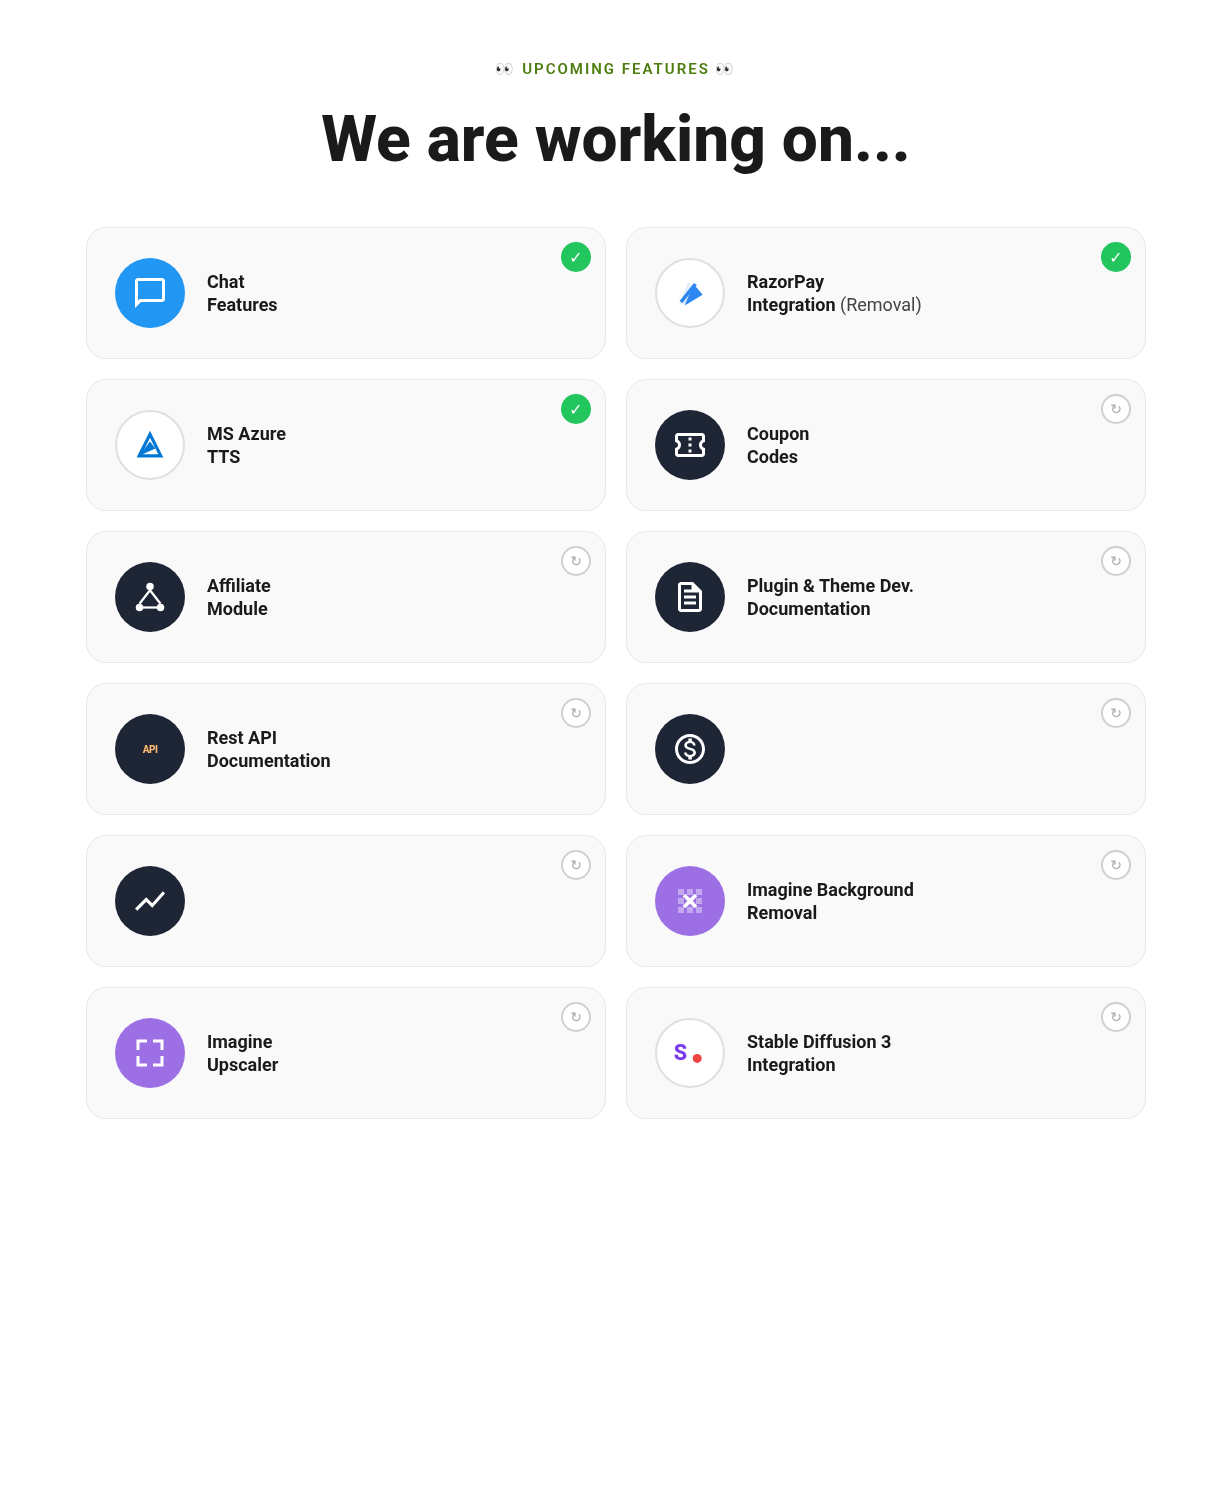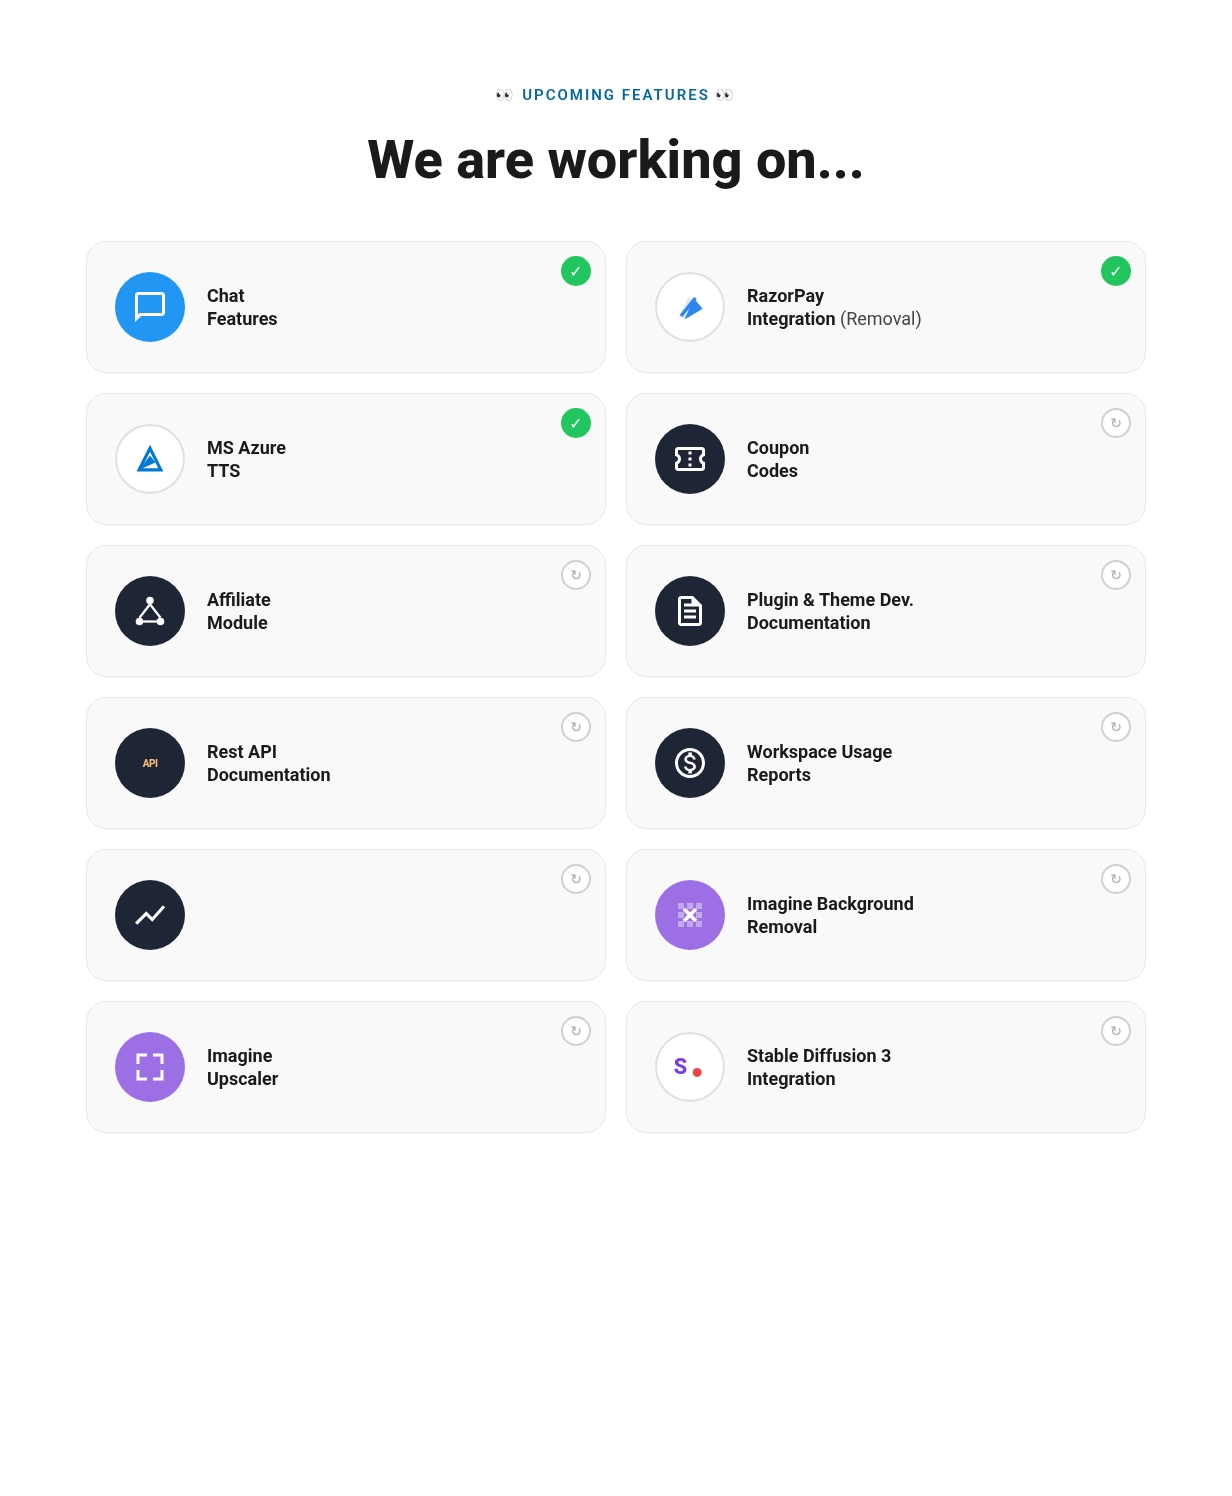--- a/index.html
+++ b/index.html
@@ -16,30 +16,29 @@
       display: flex;
       flex-direction: column;
       align-items: center;
       padding: 60px 80px 80px;
     }
 
     .section-label {
       font-size: 15px;
       font-weight: 600;
       letter-spacing: 2px;
-      color: #0369a1;
+      color: #4d7c0f;
       margin-bottom: 24px;
       display: flex;
       align-items: flex-end;
       gap: 8px;
-      margin-top: 26px;
     }
 
     .main-title {
-      font-size: 54px;
+      font-size: 64px;
       font-weight: 800;
       color: #1a1a1a;
       margin-bottom: 50px;
       text-align: center;
     }
 
     .grid {
       display: grid;
       grid-template-columns: 1fr 1fr;
       gap: 20px;
@@ -218,21 +217,20 @@
       </div>
       <div class="card-label">Rest API<br>Documentation</div>
     </div>
     <div class="card">
       <div class="status-badge pending">↻</div>
       <div class="card-icon dark">
         <svg class="svg-icon" viewBox="0 0 24 24" fill="white">
           <path d="M12 2C6.48 2 2 6.48 2 12s4.48 10 10 10 10-4.48 10-10S17.52 2 12 2zm0 18c-4.41 0-8-3.59-8-8s3.59-8 8-8 8 3.59 8 8-3.59 8-8 8zm.31-8.86c-1.77-.45-2.34-.94-2.34-1.67 0-.84.79-1.43 2.1-1.43 1.38 0 1.9.66 1.94 1.64h1.71c-.05-1.34-.87-2.57-2.49-2.97V5H10.9v1.69c-1.51.32-2.72 1.3-2.72 2.81 0 1.79 1.49 2.69 3.66 3.21 1.95.46 2.34 1.15 2.34 1.86 0 .53-.39 1.39-2.1 1.39-1.6 0-2.23-.72-2.32-1.64H8.04c.1 1.7 1.36 2.66 2.86 2.97V19h2.34v-1.67c1.52-.29 2.72-1.16 2.73-2.77-.01-2.2-1.9-2.96-3.66-3.42z"></path>
         </svg>
       </div>
-      <div class="card-label">Workspace Usage<br>Reports</div>
     </div>
     <div class="card">
       <div class="status-badge pending">↻</div>
       <div class="card-icon dark">
         <svg class="svg-icon" viewBox="0 0 24 24" fill="white">
           <path d="M3.5 18.49l6-6.01 4 4L22 6.92l-1.41-1.41-7.09 7.97-4-4L2 16.99z"></path>
         </svg>
       </div>
     </div>
     <div class="card">

